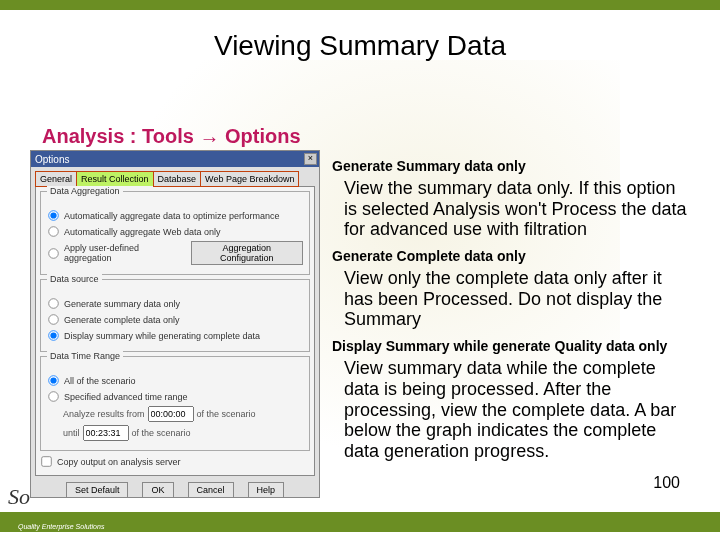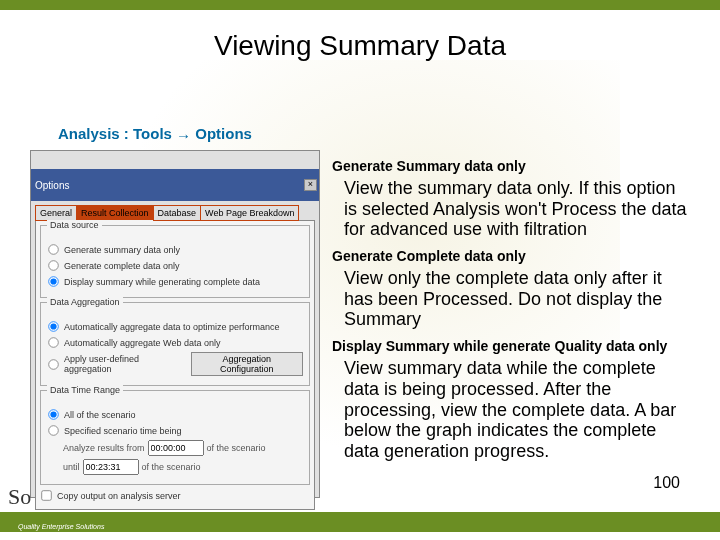--- a/index.html
+++ b/index.html
@@ -25,46 +25,44 @@
     width: 100%;
     text-align: center;
     font-size: 28px;
     font-weight: normal;
     color: #000;
   }
   .breadcrumb {
     position: absolute;
     top: 125px;
     left: 42px;
-    font-size: 15px;
+    font-size: 20px;
     font-weight: bold;
-    color: #0369a1;
-    margin-left: 16px;
+    color: #be185d;
   }
   .dialog {
     position: absolute;
     top: 150px;
     left: 30px;
     width: 290px;
     height: 348px;
     border: 1px solid #888;
     background: #e0e0e0;
     font-size: 9px;
     font-family: Tahoma, sans-serif;
   }
   .dialog-titlebar {
     background: #3b5998;
     color: #fff;
-    height: 32px;
+    height: 16px;
     display: flex;
     align-items: center;
     justify-content: space-between;
     padding: 0 2px 0 4px;
     font-size: 10px;
-    margin-top: 18px;
   }
   .dialog-close {
     width: 13px; height: 12px;
     background: #ccc;
     border: 1px solid #888;
     color: #000;
     font-size: 9px;
     line-height: 9px;
     text-align: center;
     cursor: pointer;
@@ -76,21 +74,21 @@
   }
   .tab {
     padding: 2px 4px;
     border: 1px solid #c2410c;
     background: #e0e0e0;
     margin-right: -1px;
     cursor: pointer;
     white-space: nowrap;
   }
   .tab.active {
-    background: #c2410c;
+    background: #bef264;
     border-bottom: 1px solid #f4f4f4;
   }
   .tab-body {
     border: 1px solid #888;
     background: #f4f4f4;
     margin: -1px 4px 4px 4px;
     padding: 4px;
     height: 290px;
   }
   .groupbox {
@@ -125,21 +123,21 @@
     margin-left: 4px;
   }
   .time-row {
     display: flex;
     align-items: center;
     margin: 3px 0 3px 16px;
     color: #555;
     font-size: 9px;
   }
   .time-row input[type="text"] {
-    width: 56px;
+    width: 46px;
     font-size: 9px;
     padding: 1px;
     margin: 0 3px;
   }
   .dialog-buttons {
     display: flex;
     justify-content: center;
     gap: 14px;
     padding: 2px 0 4px 0;
   }
@@ -180,20 +178,21 @@
     left: 0;
     width: 100%;
     height: 20px;
     background: #6b8e23;
   }
   .so-logo {
     position: absolute;
     bottom: 30px;
     left: 8px;
     font-size: 22px;
+    font-style: italic;
     color: #333;
     font-family: Georgia, serif;
   }
   .so-sub {
     position: absolute;
     bottom: 10px;
     left: 18px;
     font-size: 7px;
     color: #fff;
     font-style: italic;
@@ -226,61 +225,61 @@
   </div>
   <div class="tabs">
     <div class="tab">General</div>
     <div class="tab active">Result Collection</div>
     <div class="tab">Database</div>
     <div class="tab">Web Page Breakdown</div>
   </div>
   <div class="tab-body">
 
     <div class="groupbox">
-      <span class="groupbox-title">Data source</span>
-      <label class="radio-row">
-        <input type="radio" name="ds" style="">
-        <span>Generate summary data only</span>
-      </label>
-      <label class="radio-row">
-        <input type="radio" name="ds" style="">
-        <span>Generate complete data only</span>
-      </label>
-      <label class="radio-row">
-        <input type="radio" name="ds" checked="" style="">
-        <span>Display summary while generating complete data</span>
-      </label>
-    </div>
-
-    <div class="groupbox">
       <span class="groupbox-title">Data Aggregation</span>
       <label class="radio-row">
         <input type="radio" name="ag" checked="" style="">
         <span>Automatically aggregate data to optimize performance</span>
       </label>
       <label class="radio-row">
         <input type="radio" name="ag" style="">
         <span>Automatically aggregate Web data only</span>
       </label>
       <label class="radio-row">
         <input type="radio" name="ag" style="">
         <span>Apply user-defined aggregation</span>
         <button class="inline-btn">Aggregation Configuration</button>
       </label>
     </div>
 
     <div class="groupbox">
+      <span class="groupbox-title">Data source</span>
+      <label class="radio-row">
+        <input type="radio" name="ds" style="">
+        <span>Generate summary data only</span>
+      </label>
+      <label class="radio-row">
+        <input type="radio" name="ds" style="">
+        <span>Generate complete data only</span>
+      </label>
+      <label class="radio-row">
+        <input type="radio" name="ds" checked="" style="">
+        <span>Display summary while generating complete data</span>
+      </label>
+    </div>
+
+    <div class="groupbox">
       <span class="groupbox-title">Data Time Range</span>
       <label class="radio-row">
         <input type="radio" name="tr" checked="" style="">
         <span>All of the scenario</span>
       </label>
       <label class="radio-row">
         <input type="radio" name="tr" style="">
-        <span>Specified scenario time being</span>
+        <span>Specified advanced time range</span>
       </label>
       <div class="time-row">
         <span>Analyze results from</span>
         <input type="text" value="00:00:00" style="">
         <span>of the scenario</span>
       </div>
       <div class="time-row">
         <span>until</span>
         <input type="text" value="00:23:31" style="">
         <span>of the scenario</span>

